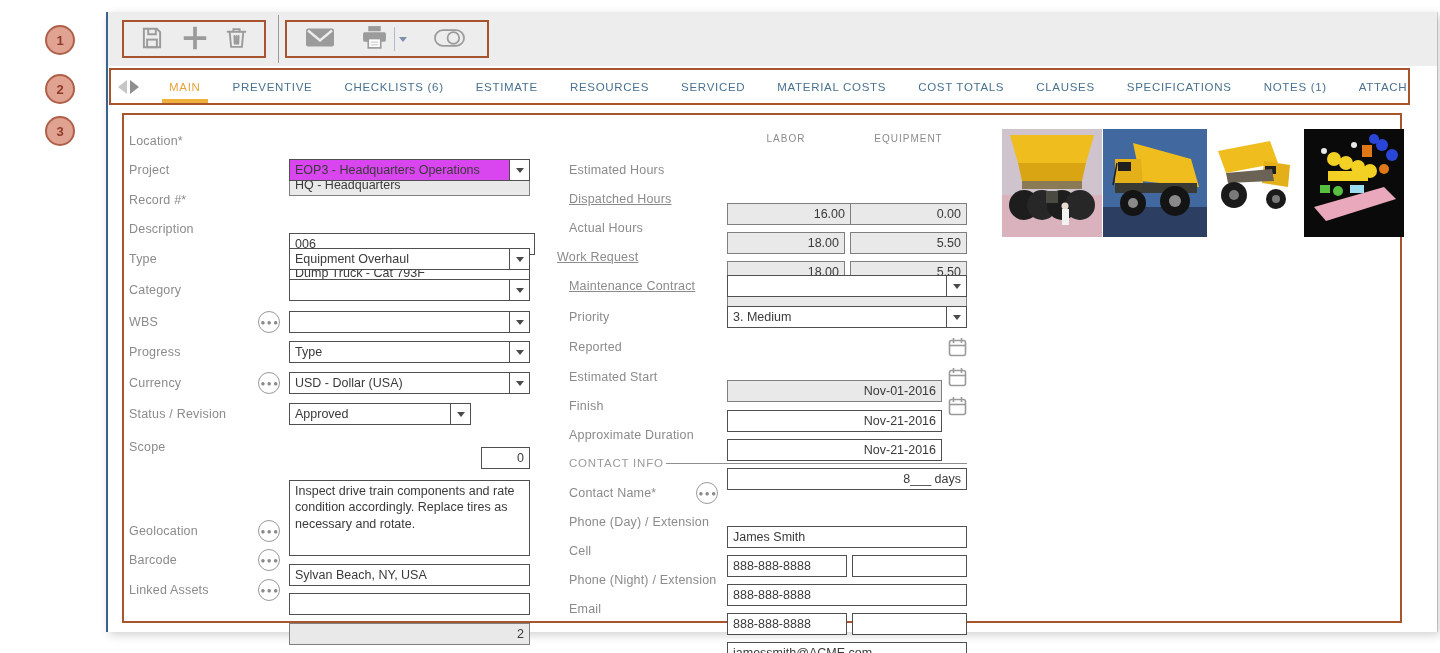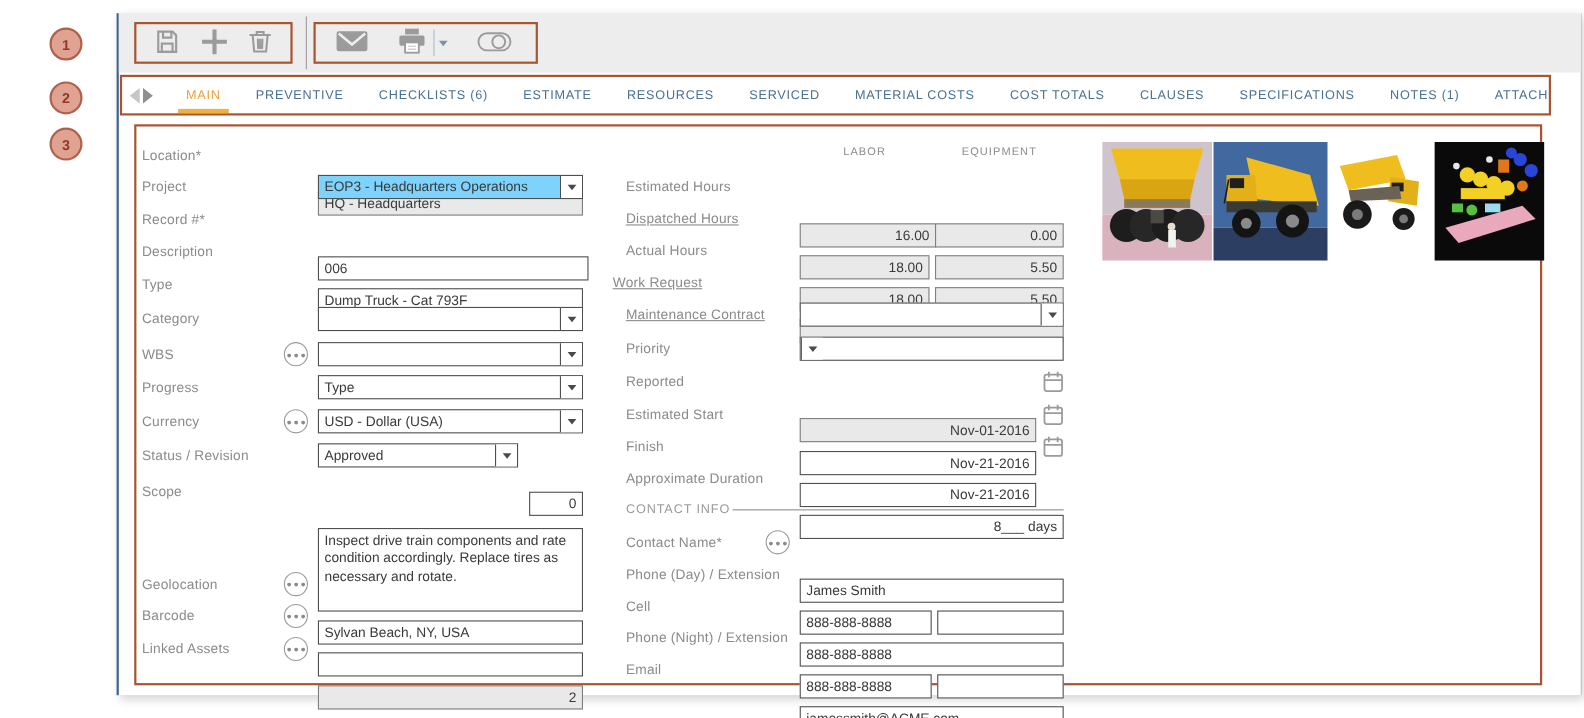--- a/index.html
+++ b/index.html
@@ -50,21 +50,21 @@
   .lbl.link { text-decoration:underline; cursor:pointer; }
   .fld {
     position:absolute; height:22px; border:1px solid #4f4f4f; background:#fff;
     font-family:inherit; font-size:12.5px; color:#3a3a3a; padding:0 5px; outline:none;margin-top:44px;
   }
   .fld.ro { background:#e9e9e9; border-color:#7f7f7f; }
   .fld.num { text-align:right; }
   textarea.fld { resize:none; padding:2px 5px; line-height:1.3; }
   .dd { position:absolute; height:22px; border:1px solid #4f4f4f; background:#fff; display:flex; }
   .dd-val { flex:1; min-width:0; font-size:12.5px; color:#3a3a3a; padding:0 5px; line-height:20px; white-space:nowrap; overflow:hidden; }
-  .dd-val.gray { background:#7dd3fc; }
+  .dd-val.gray { background:#d946ef; }
   .dd-btn { width:20px; flex:none; border-left:1px solid #4f4f4f; background:#fff; display:flex; align-items:center; justify-content:center; cursor:pointer; }
   .tri { width:0; height:0; border-left:4px solid transparent; border-right:4px solid transparent; border-top:5px solid #4a4a4a; }
   .ellip {
     position:absolute; width:22px; height:22px; border-radius:50%; border:1px solid #9a9a9a;
     background:#fff; color:#8a8a8a; display:flex; align-items:center; justify-content:center;
     font-size:8px; letter-spacing:1.5px; cursor:pointer; padding-left:2px;
   }
   .cal { position:absolute; width:19px; height:20px; cursor:pointer; }
   .col-hdr { position:absolute; font-size:10px; color:#8b8b8b; letter-spacing:1px; text-align:center; }
   .sec-title { position:absolute; font-size:11.5px; color:#9a9a9a; letter-spacing:.8px; }
@@ -179,20 +179,26 @@
         </div>
     </div>
 
     <span class="lbl" style="left:5px;top:74px">Record #*</span>
     <input class="fld" style="left: 165px; top: 74px; width: 246px;" value="006">
 
     <span class="lbl" style="left:5px;top:103px">Description</span>
     <input class="fld" style="left: 165px; top: 103px; width: 241px;" value="Dump Truck - Cat 793F">
 
     <span class="lbl" style="left:5px;top:133px">Type</span>
+    <div class="dd" style="left:165px;top:133px;width:241px">
+      <div class="dd-val">Equipment Overhaul</div>
+      <div class="dd-btn">
+          <span class="tri"></span>
+        </div>
+    </div>
 
     <span class="lbl" style="left:5px;top:164px">Category</span>
     <div class="dd" style="left:165px;top:164px;width:241px">
       <div class="dd-val"></div>
       <div class="dd-btn">
           <span class="tri"></span>
         </div>
     </div>
 
     <span class="lbl" style="left:5px;top:196px">WBS</span>
@@ -276,20 +282,21 @@
     <span class="lbl link" style="left:445px;top:160px">Maintenance Contract</span>
     <div class="dd" style="left:603px;top:160px;width:240px">
       <div class="dd-val"></div>
       <div class="dd-btn">
           <span class="tri"></span>
         </div>
     </div>
 
     <span class="lbl" style="left:445px;top:191px">Priority</span>
     <div class="dd" style="left:603px;top:191px;width:240px">
+      <div class="dd-val">3. Medium</div>
       <div class="dd-btn">
           <span class="tri"></span>
         </div>
     </div>
 
     <span class="lbl" style="left:445px;top:221px">Reported</span>
     <input class="fld ro num" style="left: 603px; top: 221px; width: 215px;" value="Nov-01-2016">
     <span class="cal" style="left:824px;top:222px">
       <svg width="19" height="20" viewBox="0 0 19 20" fill="none" stroke="#9a9a9a" stroke-width="1.6">
           <rect x="1.5" y="3.5" width="16" height="15" rx="2"></rect>

